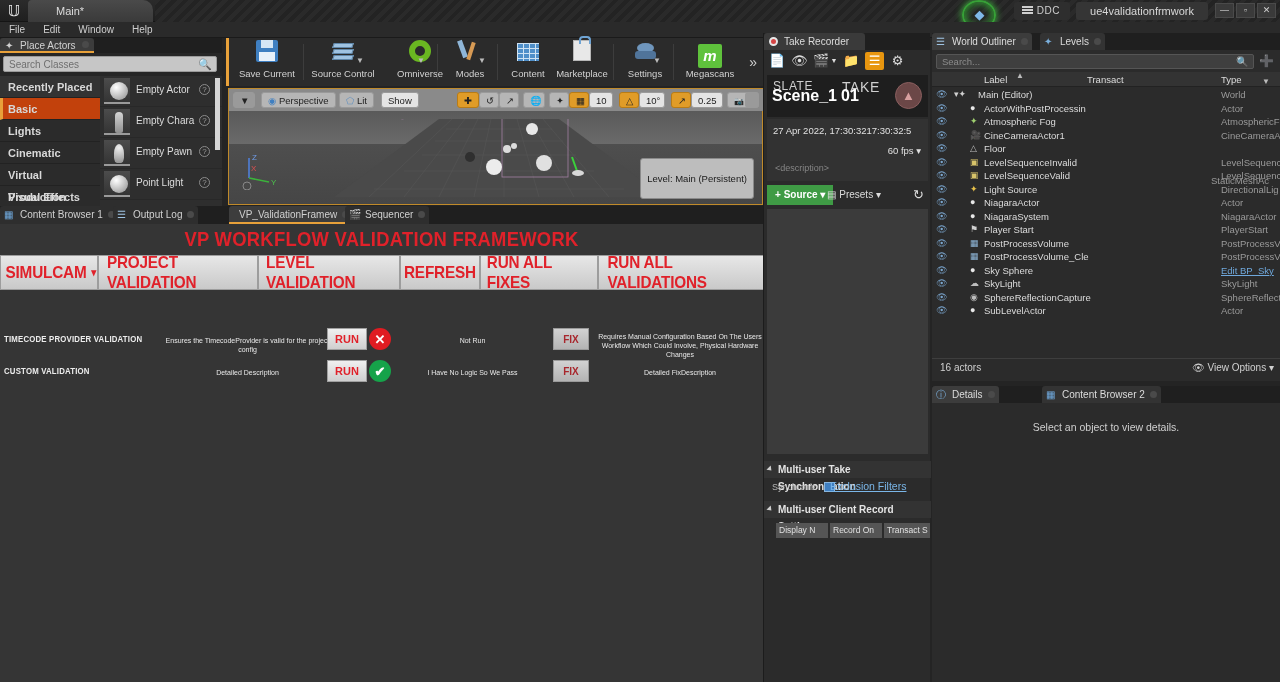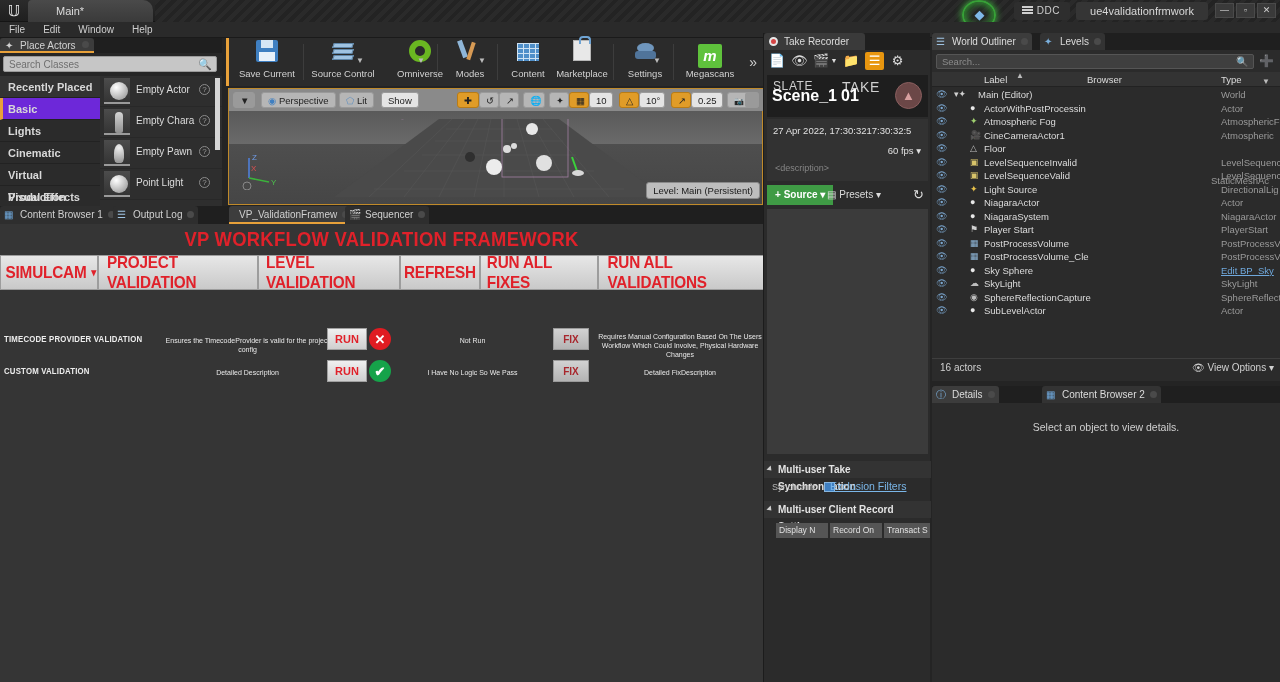--- a/index.html
+++ b/index.html
@@ -86,21 +86,21 @@
     border-radius:50%; background:#4a4a4a;}
   .searchrow{
     position:absolute; left:3px; top:18px; width:214px; height:16px;
     background:#c6c6c6; border:1px solid #9a9a9a; border-radius:2px;
   }
   .searchrow .ph{position:absolute; left:5px; top:1px; font-size:10px; color:#6f6f6f; line-height:14px;}
   .searchrow .mag{position:absolute; right:4px; top:1px; font-size:11px; color:#333;}
   .cats{position:absolute; left:0; top:38px; width:100px;}
   .cat{height:22px; line-height:22px; padding-left:8px; font-size:11px;
     color:#d8d8d8; font-weight:bold; background:#2b2b2b; border-bottom:1px solid #222;}
-  .cat.sel{background:#6d28d9; border-left:3px solid #e8a13a; padding-left:5px;}
+  .cat.sel{background:#c2410c; border-left:3px solid #e8a13a; padding-left:5px;}
   .cat.hl{background:#333;}
   .assets{position:absolute; left:100px; top:38px; width:122px; height:130px; background:#2e2e2e; overflow:hidden;}
   .asset{position:relative; height:31px; border-bottom:1px solid #282828;}
   .asset .thumb{position:absolute; left:4px; top:2px; width:26px; height:26px;
     background:linear-gradient(180deg,#4c4c4c,#343434); border-bottom:2px solid #9a9a9a;}
   .asset .ball{position:absolute; left:6px; top:4px; width:18px;height:18px;border-radius:50%;
     background:radial-gradient(circle at 35% 30%,#fff,#b9b9b9 60%,#8d8d8d);}
   .asset .person{position:absolute; left:11px; top:3px; width:8px;height:21px;
     background:linear-gradient(180deg,#d5d5d5,#8f8f8f); border-radius:4px 4px 2px 2px;}
   .asset .pawn{position:absolute; left:10px; top:4px; width:10px;height:19px;
@@ -147,22 +147,22 @@
     border:1px solid #c08a2a;}
   .vptoolbar{position:absolute; left:0; top:0; width:535px; height:22px; background:#8a8a8a;}
   .vpbtn{position:absolute; top:3px; height:16px; line-height:16px; font-size:9.5px;
     background:#b6b6b6; border:1px solid #9a9a9a; border-radius:3px; color:#222; padding:0 6px;}
   .vpbtn.orange{background:#e09c28; border-color:#b97c16;}
   .vpbtn.dark{background:#9a9a9a;}
   .vpbtn.white{background:#e4e4e4;}
   .vpscene{position:absolute; left:0; top:22px; width:533px; height:93px;
     background:linear-gradient(180deg,#5a5a5a 0%,#6a6a6a 35%,#4e4e4e 36%,#464646 100%);}
   .floor{position:absolute; left:105px; top:8px; width:330px; height:82px;}
-  .levelbadge{position:absolute; right:2px; bottom:5px; background:#bdbdbd; color:#1a1a1a;
-    font-size:9.5px; padding:2px 6px; border-radius:3px; border:1px solid #8a8a8a;}
+  .levelbadge{position:absolute; right:8px; bottom:5px; background:#bdbdbd; color:#1a1a1a;
+    font-size:9.5px; padding:14px 6px; border-radius:3px; border:1px solid #8a8a8a;}
   .axisw{position:absolute; left:12px; bottom:14px; width:40px;height:38px;}
 
   
   .btabs{position:absolute; left:0; top:206px; width:763px; height:18px; background:#1f1f1f;}
   .btab{position:absolute; top:0; height:18px; line-height:18px; font-size:10px; color:#d0d0d0;
     background:#2e2e2e; padding:0 16px 0 20px; border-top-left-radius:3px; border-top-right-radius:3px;}
   .btab.active{background:#3d3d3d; border-bottom:2px solid #e8a13a;}
   .btab .bi{position:absolute; left:4px; top:3px; font-size:10px; line-height:11px;}
   .btab .bx{position:absolute; right:4px; top:5px; width:7px;height:7px;border-radius:50%;background:#4a4a4a;}
 
@@ -617,21 +617,21 @@
       </div>
     </div>
     <div class="ol-search">
       <div class="p">Search...</div>
       <div class="m">🔍</div>
     </div>
     <div class="ol-add">➕</div>
     <div class="ol-head">
       <div class="c" style="left:52px;">Label</div>
       <div class="c" style="left:84px;top:-4px;font-size:8px;color:#bbb;">▲</div>
-      <div class="c" style="left:155px;">Browser</div>
+      <div class="c" style="left:155px;">Transact</div>
       <div class="c" style="left:289px;">Type</div>
       <div class="c" style="left:330px;top:2px;font-size:8px;color:#bbb;">▼</div>
     </div>
     <div class="ol-rows">
       <div class="olrow">
           <span class="eye">👁</span>
           <span class="ai" style="left:22px;color:#d0d0d0;">▾✦</span>
           <span class="lbl" style="left:46px;width:230px;">Main (Editor)</span>
           <span class="typ" style="left:289px;">World</span>
         </div>
@@ -644,21 +644,21 @@
       <div class="olrow">
           <span class="eye">👁</span>
           <span class="ai" style="left:38px;color:#9fd06f;">✦</span>
           <span class="lbl" style="left:52px;width:224px;">Atmospheric Fog</span>
           <span class="typ" style="left:289px;">AtmosphericF</span>
         </div>
       <div class="olrow">
           <span class="eye">👁</span>
           <span class="ai" style="left:38px;color:#cfcfcf;">🎥</span>
           <span class="lbl" style="left:52px;width:224px;">CineCameraActor1</span>
-          <span class="typ" style="left:289px;">Atmospheric</span>
+          <span class="typ" style="left:289px;">CineCameraA</span>
         </div>
       <div class="olrow">
           <span class="eye">👁</span>
           <span class="ai" style="left:38px;color:#bdbdbd;">△</span>
           <span class="lbl" style="left:52px;width:224px;">Floor</span>
           <span class="typ" style="left:279px;margin-top:32px;">StaticMeshAc</span>
         </div>
       <div class="olrow">
           <span class="eye">👁</span>
           <span class="ai" style="left:38px;color:#d8c46a;">▣</span>

